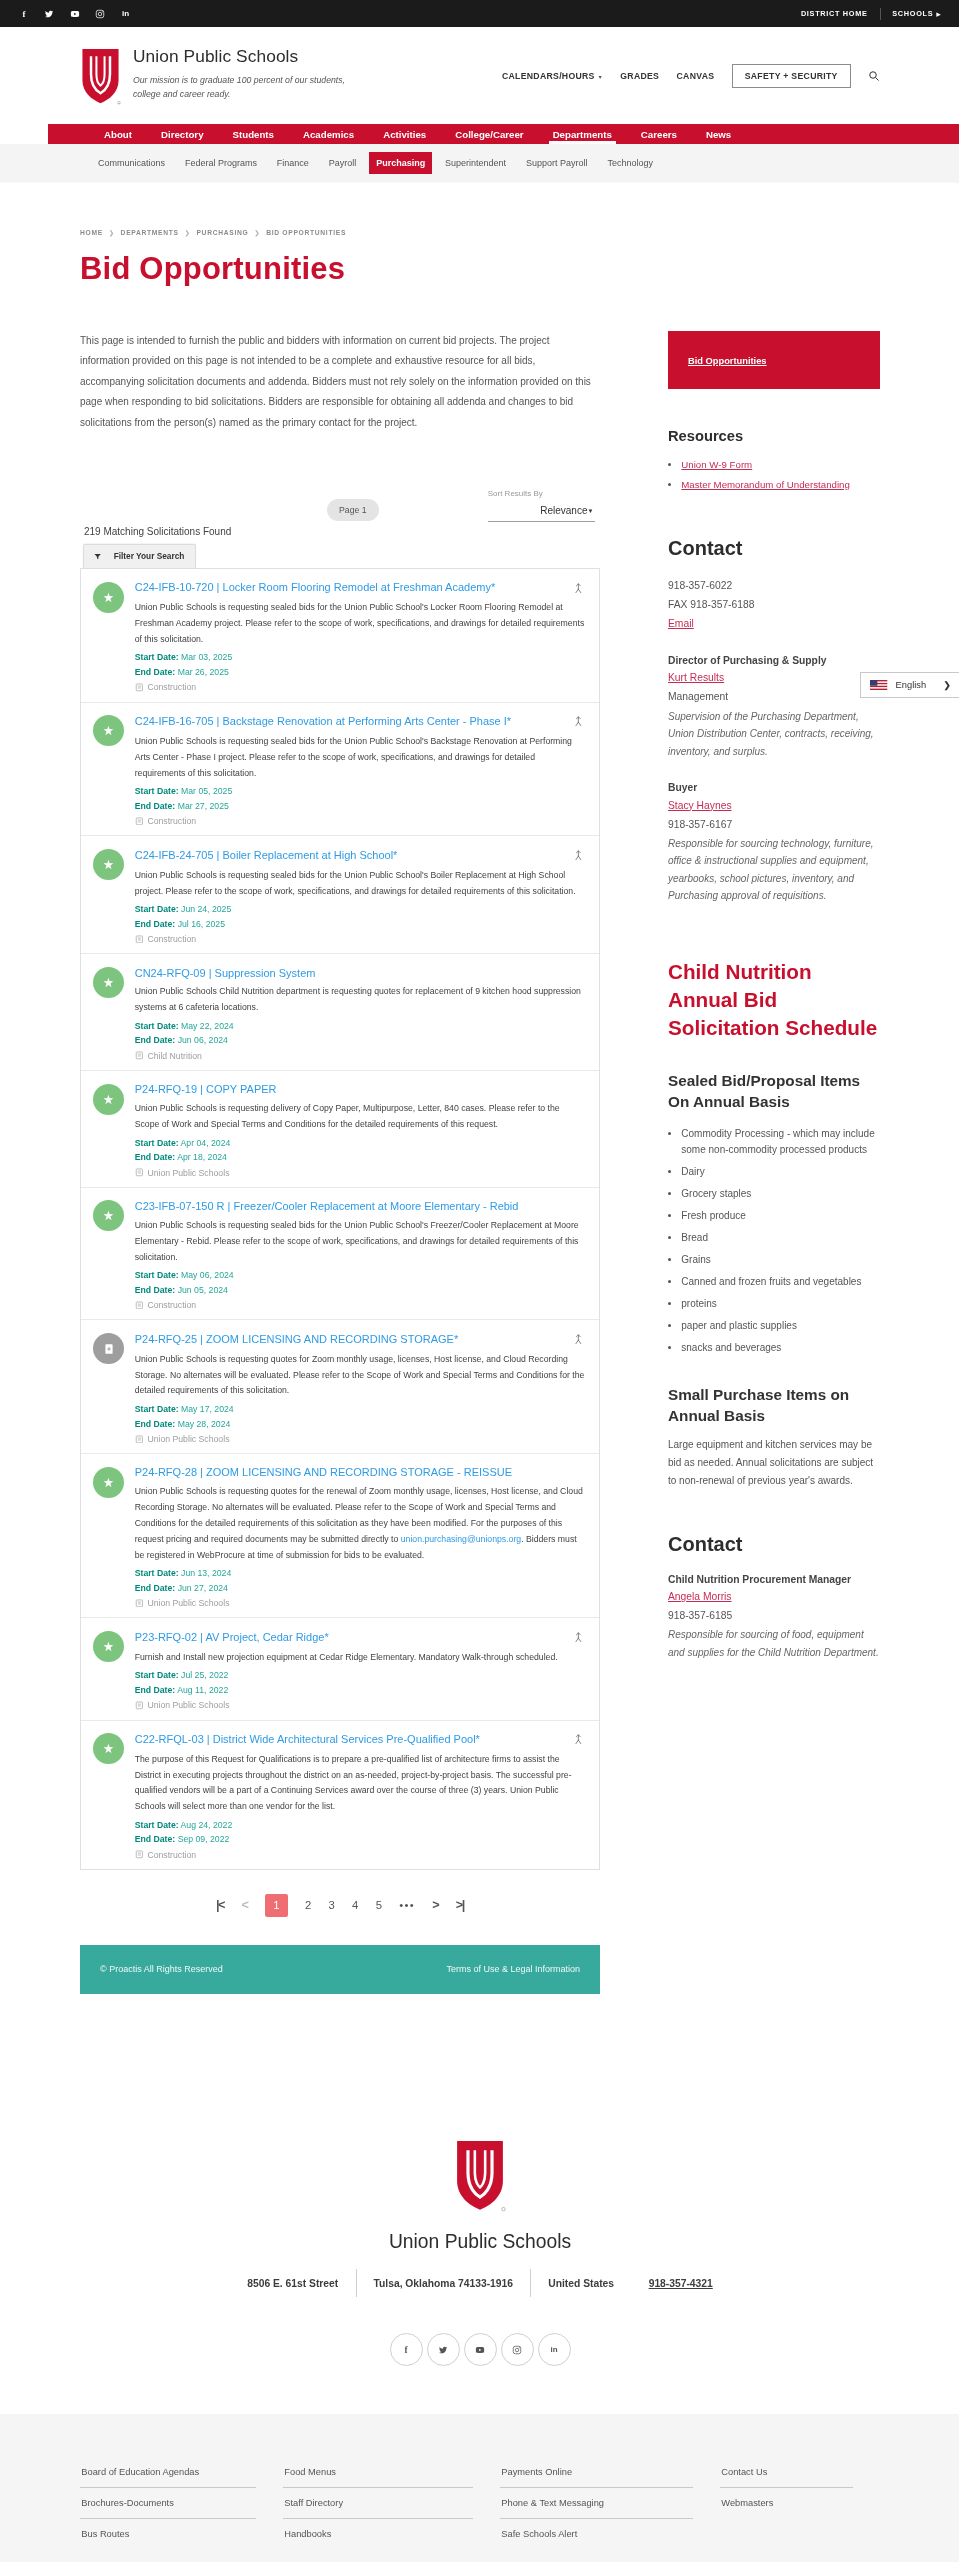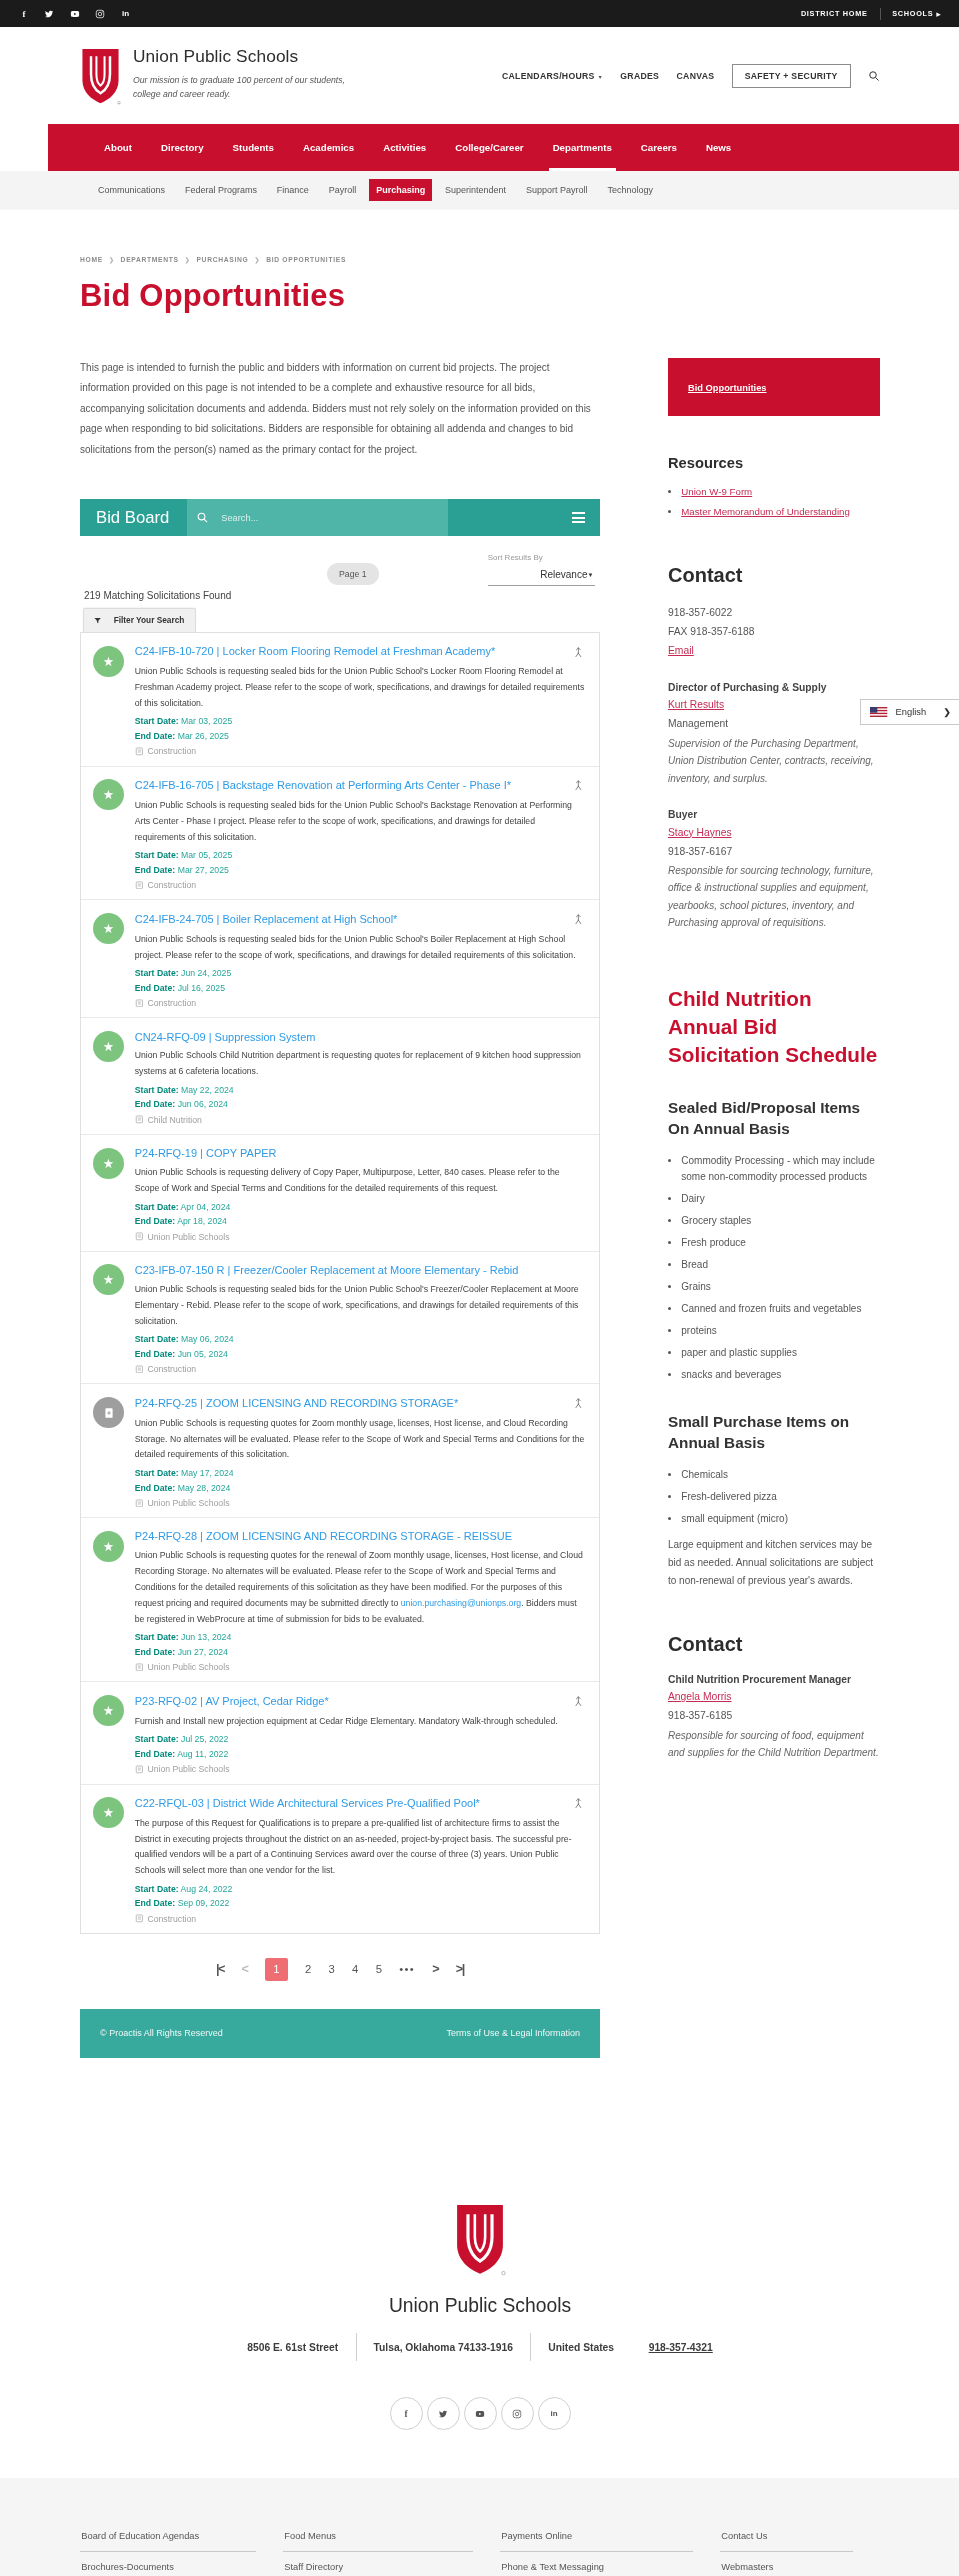--- a/index.html
+++ b/index.html
@@ -25,21 +25,21 @@
   .brand-name { font-size:17.3px; color:#2d2d2d; letter-spacing:0.1px; }
   .brand-mission { font-size:8.7px; font-style:italic; color:#555; margin-top:6.7px; width:220px; line-height:1.6; }
   .utility-nav { display:flex; align-items:center; gap:17.3px; }
   .utility-item { font-size:8.7px; font-weight:bold; color:#333; letter-spacing:0.3px; }
   .utility-item.boxed { border:0.7px solid #8b8b8b; padding:6px 12px; }
   .u-caret { font-size:5.3px; color:#555; margin-left:2.7px; }
   .hdr-search { margin-left:17.3px; display:inline-flex; }
   .hdr-search svg { width:12px; height:12px; stroke:#333; fill:none; stroke-width:2; }
 
   
-  .primary-nav { background:#c8102e; height:47px;margin-left:48px; }
+  .primary-nav { background:#c8102e; height:20px;margin-left:48px; }
   .primary-nav .container { display:flex; align-items:stretch; gap:29px; height:100%; }
   .p-item { position:relative; display:flex; align-items:center; color:#fff; font-size:9.7px; font-weight:bold; }
   .p-item.active::after { content:""; position:absolute; left:-4px; right:-4px; bottom:0; height:2.7px; background:#fff; }
 
   
   .secondary-nav { background:#f4f4f4; height:37px; box-shadow:0 1.3px 2px rgba(0,0,0,.08); }
   .secondary-nav .container { display:flex; align-items:center; gap:5.3px; height:100%; padding-left:10.7px; }
   .s-item { font-size:9px; color:#555; padding:6px 7.3px; }
   .s-item.active { background:#c8102e; color:#fff; font-weight:bold; }
 
@@ -254,37 +254,20 @@
       <a>BID OPPORTUNITIES</a>
     </div>
   <h1 class="container page-title">Bid Opportunities</h1>
 
   <div class="container content-grid">
 
     <main class="main-col">
       <p class="intro">This page is intended to furnish the public and bidders with information on current bid projects.  The project information provided on this page is not intended to be a complete and exhaustive resource for all bids, accompanying solicitation documents and addenda.  Bidders must not rely solely on the information provided on this page when responding to bid solicitations. Bidders are responsible for obtaining all addenda and changes to bid solicitations from the person(s) named as the primary contact for the project.</p>
 
       <section class="bidboard">
-        <div class="bb-header">
-          <div class="bb-title">Bid Board</div>
-          <div class="bb-search">
-            <svg viewBox="0 0 24 24">
-                <circle cx="10" cy="10" r="6"></circle>
-                <line x1="14.5" y1="14.5" x2="20" y2="20"></line>
-              </svg>
-            <span class="bb-search-ph">Search...</span>
-          </div>
-          <div class="bb-right">
-            <div class="bb-burger">
-                <span></span>
-                <span></span>
-                <span></span>
-              </div>
-          </div>
-        </div>
 
         <div class="bb-toolbar">
           <div class="bb-sort">
             <div class="bb-sort-label">Sort Results By</div>
             <div class="bb-sort-value">
               <span>Relevance</span>
               <span class="bb-sort-caret">▼</span>
             </div>
           </div>
           <div class="bb-pagepill">Page 1</div>
@@ -588,25 +571,20 @@
           <li>Grocery staples</li>
           <li>Fresh produce</li>
           <li>Bread</li>
           <li>Grains</li>
           <li>Canned and frozen fruits and vegetables</li>
           <li>proteins</li>
           <li>paper and plastic supplies</li>
           <li>snacks and beverages</li>
         </ul>
       <h3 class="sub-heading">Small Purchase Items on Annual Basis</h3>
-      <ul class="bullets" id="smallItems">
-          <li>Chemicals</li>
-          <li>Fresh-delivered pizza</li>
-          <li>small equipment (micro)</li>
-        </ul>
       <p class="side-note">Large equipment and kitchen services may be bid as needed. Annual solicitations are subject to non-renewal of previous year's awards.</p>
 
       <h2 class="side-h2">Contact</h2>
       <div class="side-contact">
         <div class="role-title" style="margin-top:4px">Child Nutrition Procurement Manager</div>
         <div class="side-line"><a>Angela Morris</a></div>
         <div class="side-line">918-357-6185</div>
         <div class="role-desc">Responsible for sourcing of food, equipment and supplies for the Child Nutrition Department.</div>
       </div>
     </aside>

